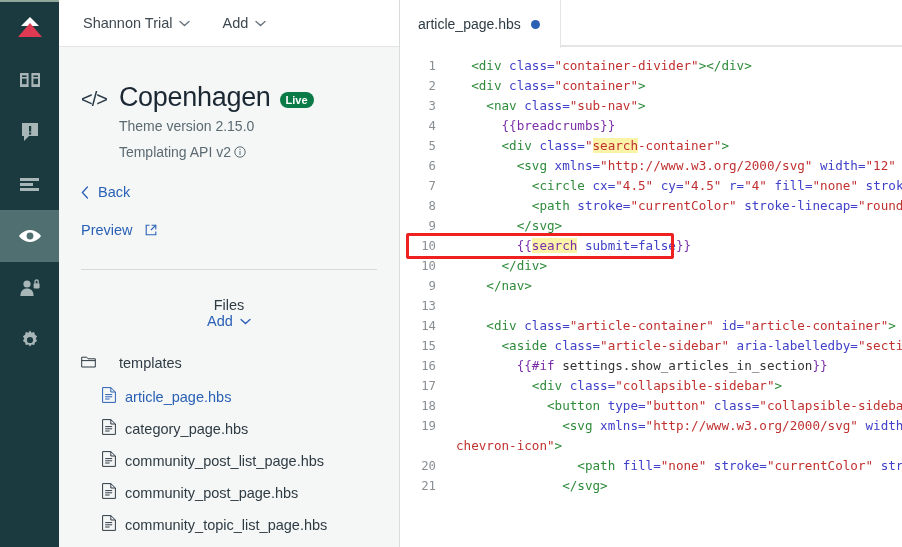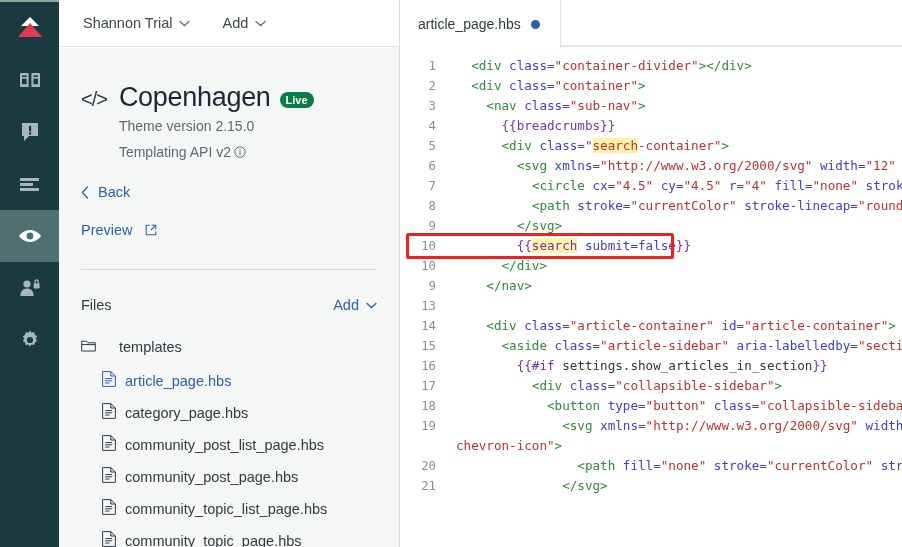--- a/index.html
+++ b/index.html
@@ -99,20 +99,21 @@
     cursor: pointer;
   }
   .preview-label { color: #2a61b5; font-size: 14.5px; }
   .ext-icon { width: 12px; height: 12px; display:block; }
 
   .hr { height: 1px; background: #d7dadd; margin-top: 30px; }
 
   .files-head {
     display: flex; align-items: center; justify-content: space-between;
     margin-top: 27px;
+    flex-direction: column;
   }
   .files-title { font-size: 14.5px; color: #2f3b43; }
   .files-add {
     display: flex; align-items: center; gap: 7px;
     color: #2a61b5; font-size: 14.5px; cursor: pointer;
   }
 
   .folder-row {
     display: flex; align-items: center; gap: 23px;
     margin-top: 25px; cursor: pointer;

